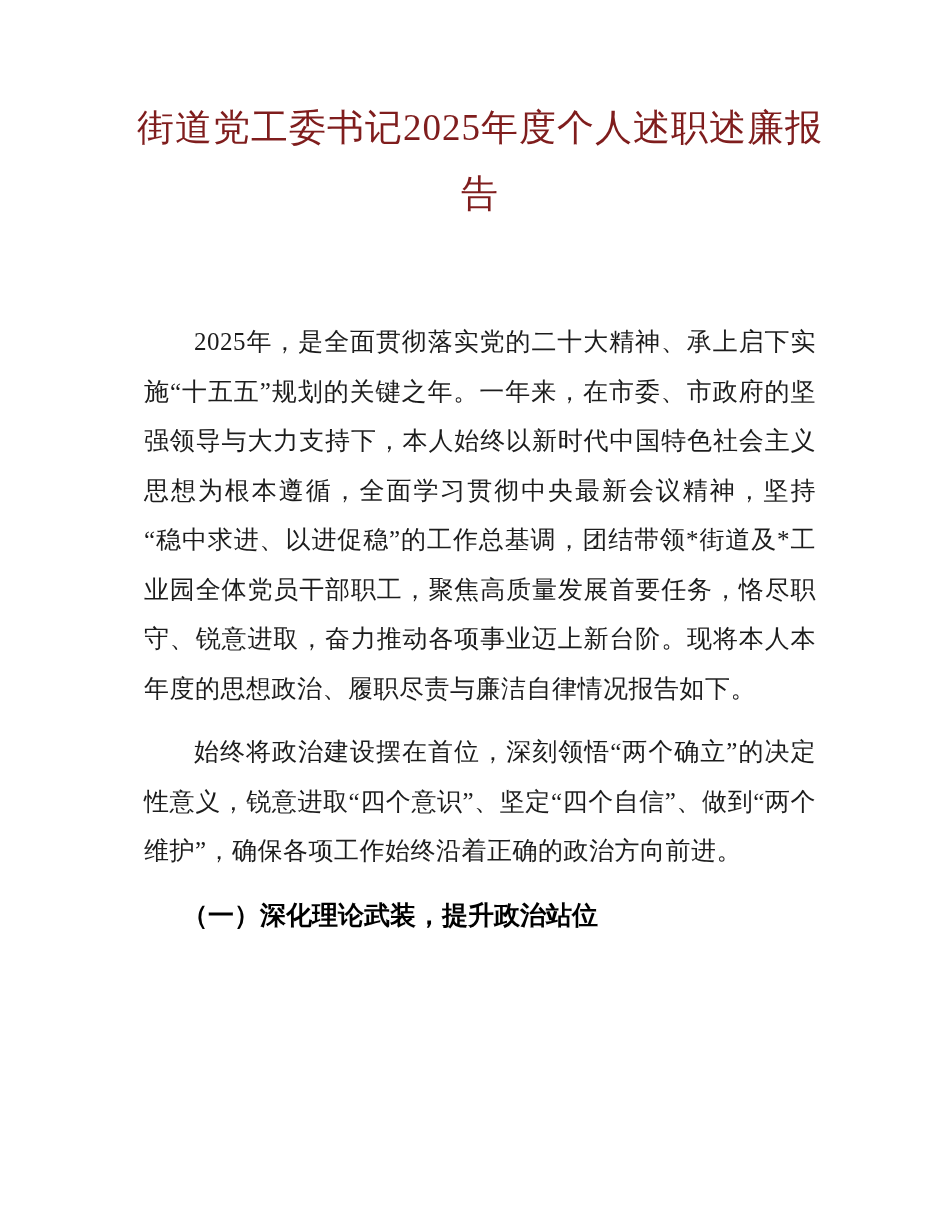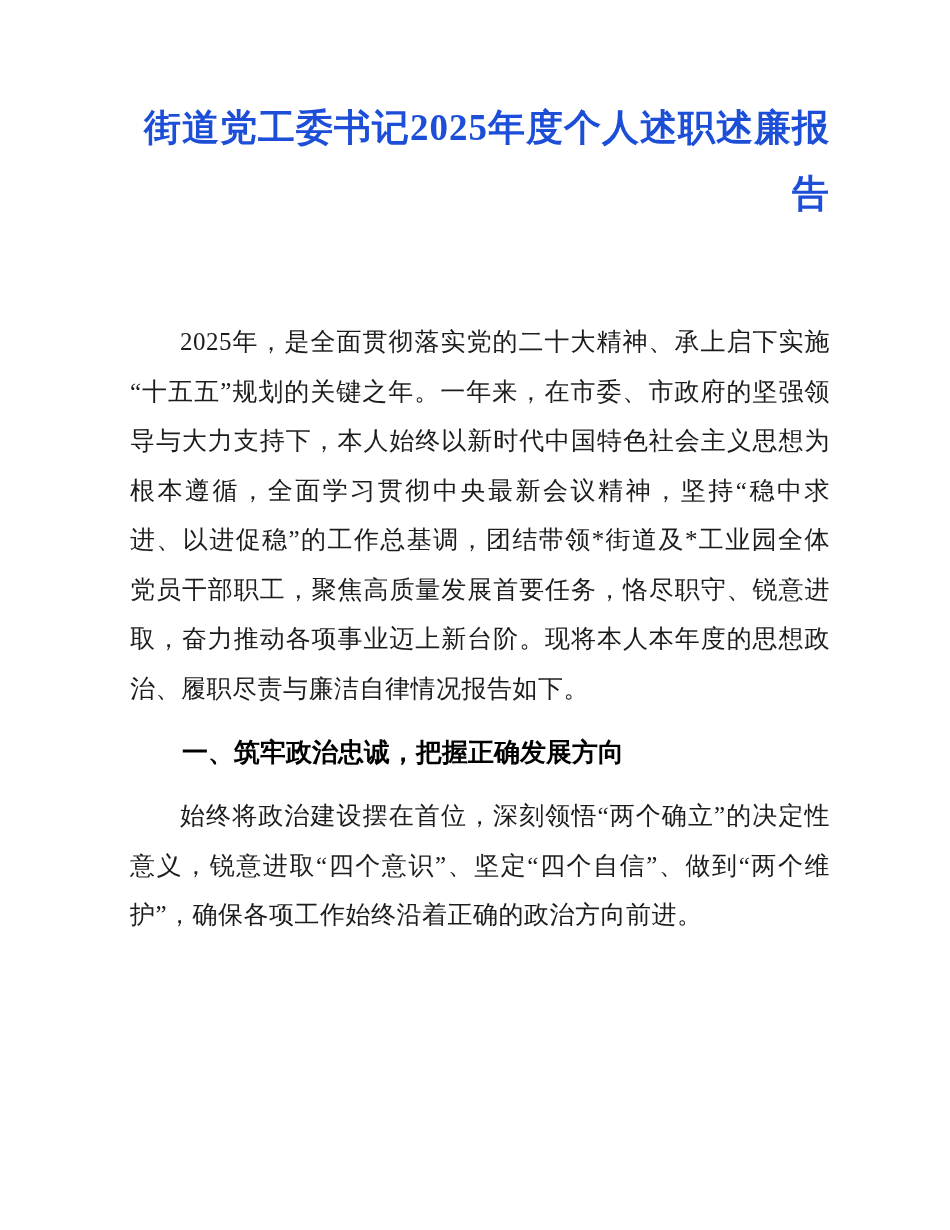--- a/index.html
+++ b/index.html
@@ -13,57 +13,57 @@
     height: 1230px;
     margin: 0;
     background: #ffffff;
     box-sizing: border-box;
     padding: 95px 120px 0 130px;
     overflow: hidden;
     color: #000;
   }
   .doc-title {
     font-family: "Liberation Serif", "DejaVu Serif", serif;
-    font-weight: 700;
+    font-weight: 400;
     font-size: 37px;
     line-height: 66px;
     letter-spacing: 1px;
-    text-align: right;
-    color: #1d4ed8;
+    text-align: center;
+    color: #7f1d1d;
     margin: 0 0 90px 0;
   }
   .body-para {
     font-family: "Liberation Serif", "DejaVu Serif", serif;
     font-size: 25px;
     line-height: 49.5px;
     letter-spacing: 0.5px;
     text-align: justify;
     text-justify: inter-character;
     text-indent: 2em;
     color: #1c1c1c;
-    margin: 0;
+    margin: 14px;
   }
   .section-heading {
     font-family: "Liberation Sans", "DejaVu Sans", sans-serif;
     font-weight: 700;
     font-size: 26px;
     line-height: 50px;
     text-indent: 2em;
     color: #000000;
     margin: 14px 0;
   }
 </style>
 </head>
 <body>
 
 <div class="page">
 
   <h1 class="doc-title">街道党工委书记2025年度个人述职述廉报告</h1>
 
   <p class="body-para">2025年，是全面贯彻落实党的二十大精神、承上启下实施“十五五”规划的关键之年。一年来，在市委、市政府的坚强领导与大力支持下，本人始终以新时代中国特色社会主义思想为根本遵循，全面学习贯彻中央最新会议精神，坚持“稳中求进、以进促稳”的工作总基调，团结带领*街道及*工业园全体党员干部职工，聚焦高质量发展首要任务，恪尽职守、锐意进取，奋力推动各项事业迈上新台阶。现将本人本年度的思想政治、履职尽责与廉洁自律情况报告如下。</p>
 
-  <h2 class="section-heading">一、筑牢政治忠诚，把握正确发展方向</h2>
 
   <p class="body-para">始终将政治建设摆在首位，深刻领悟“两个确立”的决定性意义，锐意进取“四个意识”、坚定“四个自信”、做到“两个维护”，确保各项工作始终沿着正确的政治方向前进。</p>
 
+  <h3 class="section-heading">（一）深化理论武装，提升政治站位</h3>
 
 
 </div>
 
 </body></html>

